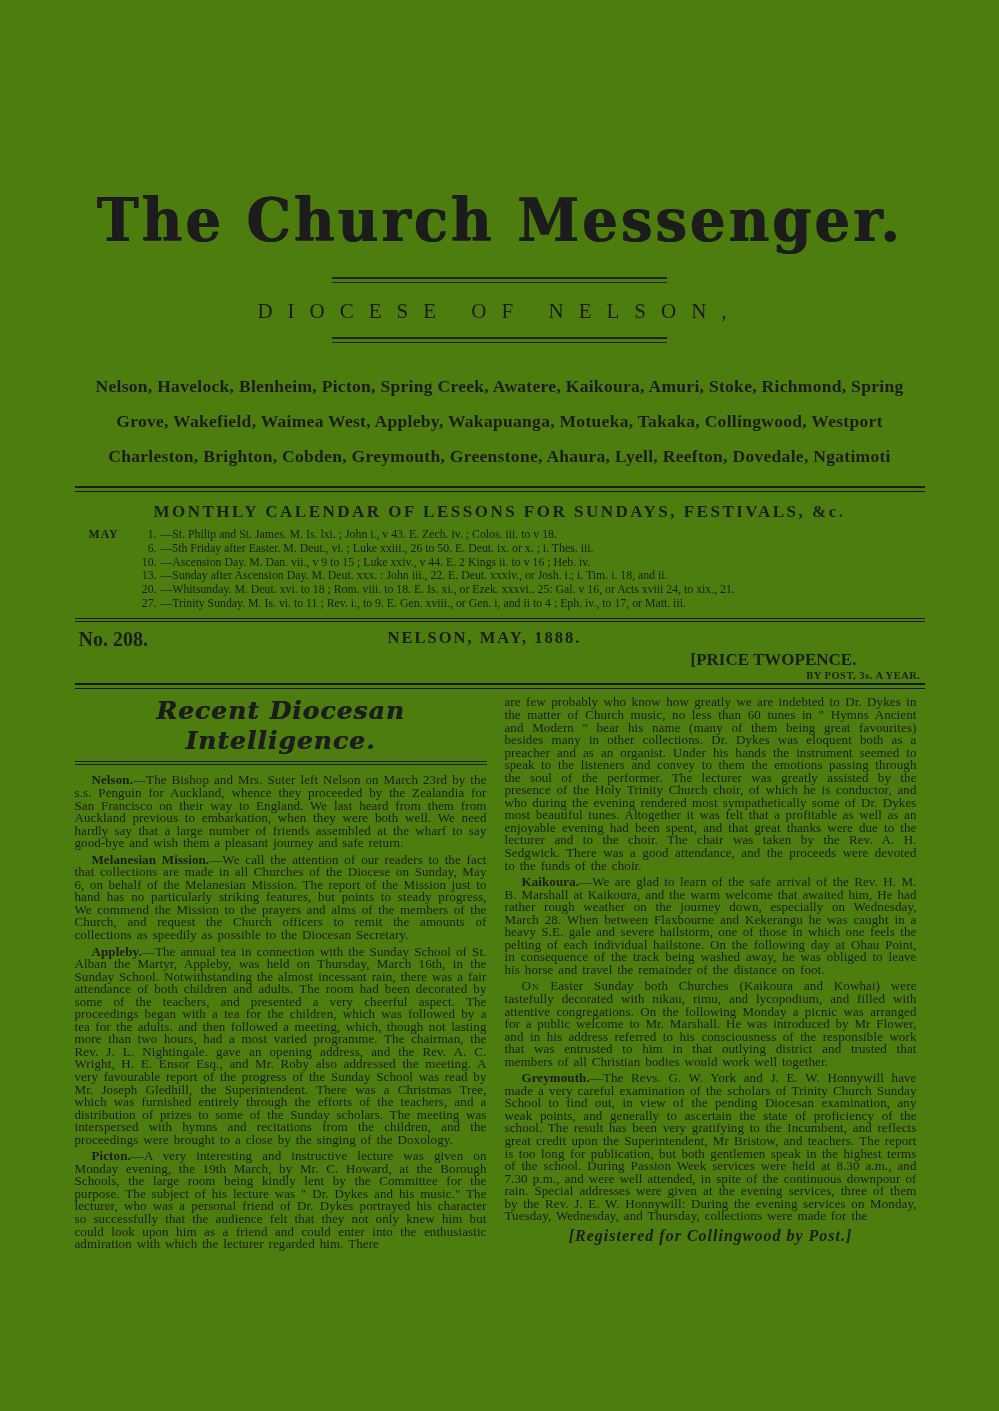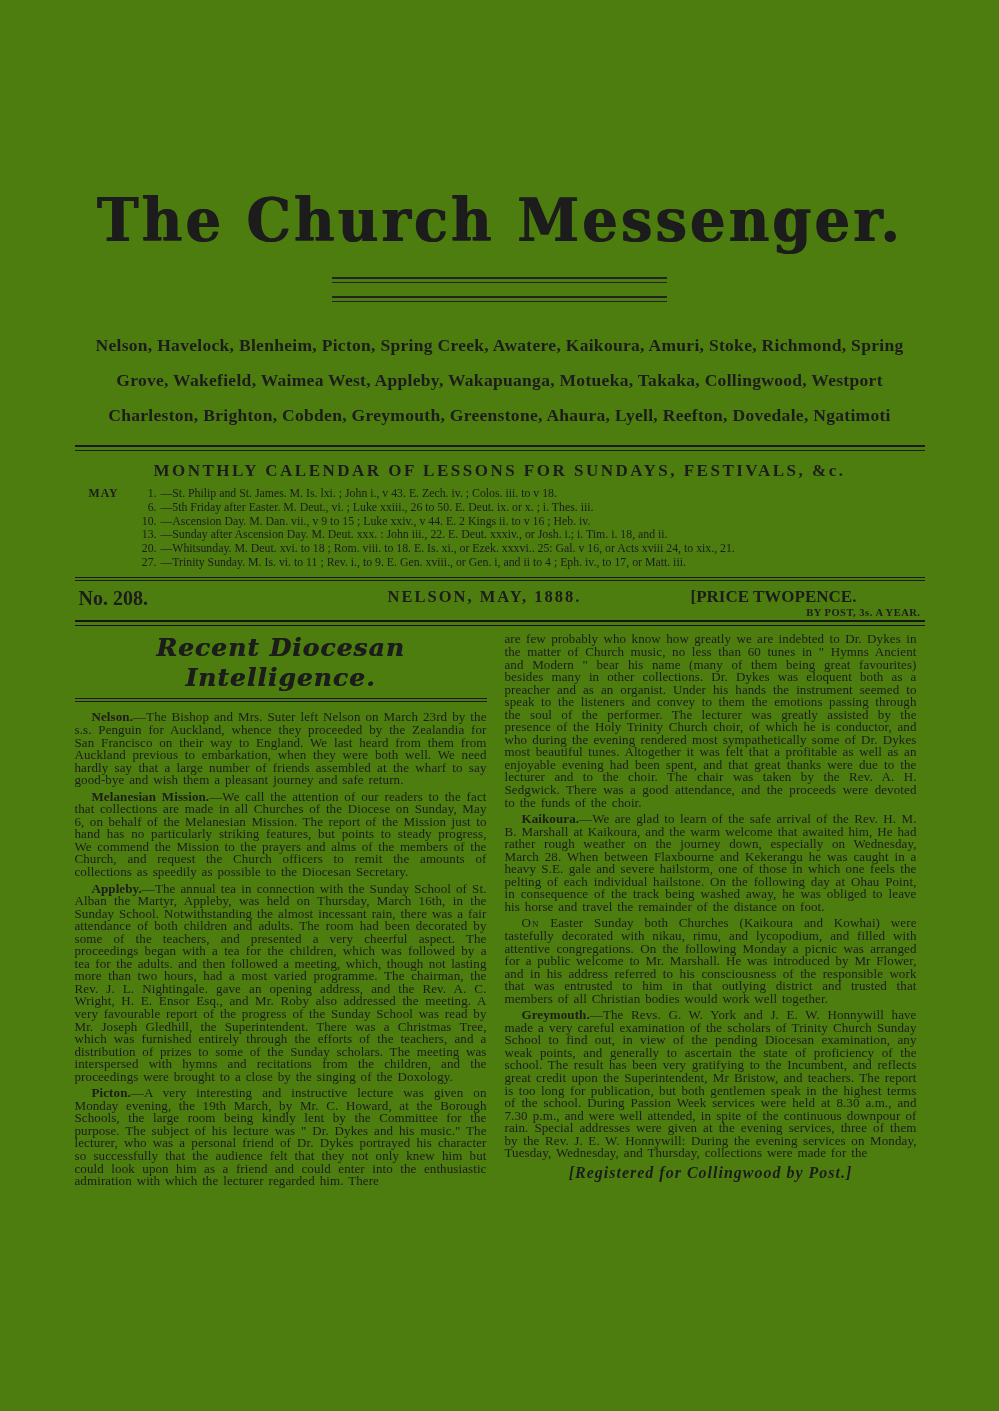--- a/index.html
+++ b/index.html
@@ -75,21 +75,21 @@
   .cal-text { flex:1; padding-left:4px; }
 
   
   .issue-rule-top { margin-top:8px; }
   .issue-row {
     display:flex; justify-content:space-between; align-items:flex-start;
     padding:6px 4px 2px 4px;
   }
   .issue-no { font-weight:bold; font-size:20px; width:200px; }
   .issue-center { font-weight:bold; font-size:16.5px; letter-spacing:2px; text-align:center; flex:1; }
-  .issue-right { width:230px; text-align:left; }
+  .issue-right { width:230px; text-align:left;margin-top:22px; }
   .issue-price { font-weight:bold; font-size:17px; white-space:nowrap; }
   .issue-bypost { font-weight:bold; font-size:10.5px; text-align:right; letter-spacing:0.5px; }
   .issue-rule-bottom { height:3px; border-top:2px solid #151515; border-bottom:1px solid #151515; }
 
   
   .columns { display:flex; margin-top:7px; }
   .col { width:412px; }
   .col-left { padding-right:5px; }
   .col-right { padding-left:10px; border-left:3px solid #4d7c0f; }
 
@@ -128,20 +128,21 @@
   }
 </style>
 </head>
 <body>
 
 <div class="page">
   <div class="content">
 
     <div class="masthead">The Church Messenger.</div>
     <div class="rule-short"></div>
+    <div class="diocese">DIOCESE OF NELSON,</div>
     <div class="rule-short second"></div>
 
     <div class="places">
       <div>Nelson, Havelock, Blenheim, Picton, Spring Creek, Awatere, Kaikoura, Amuri, Stoke, Richmond, Spring</div>
       <div>Grove, Wakefield, Waimea West, Appleby, Wakapuanga, Motueka, Takaka, Collingwood, Westport</div>
       <div>Charleston, Brighton, Cobden, Greymouth, Greenstone, Ahaura, Lyell, Reefton, Dovedale, Ngatimoti</div>
     </div>
 
     <div class="dbl-heavy"></div>
 

